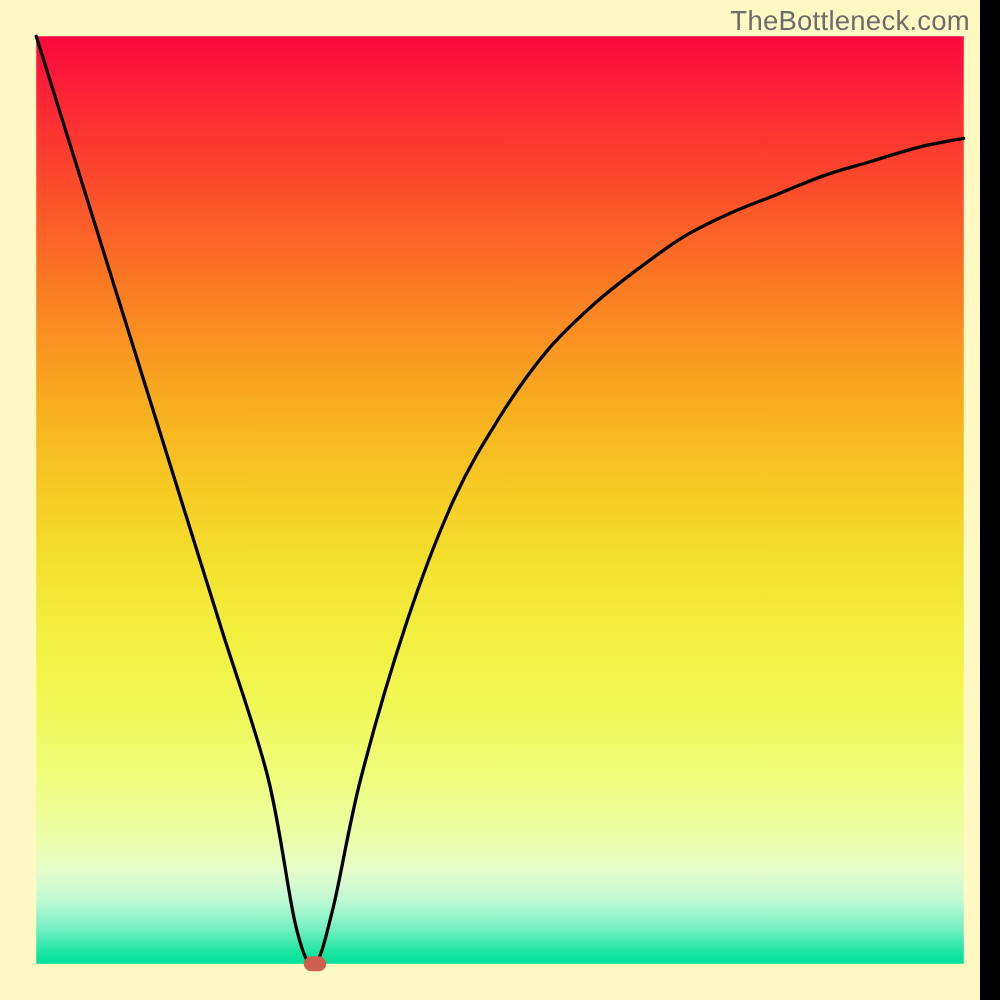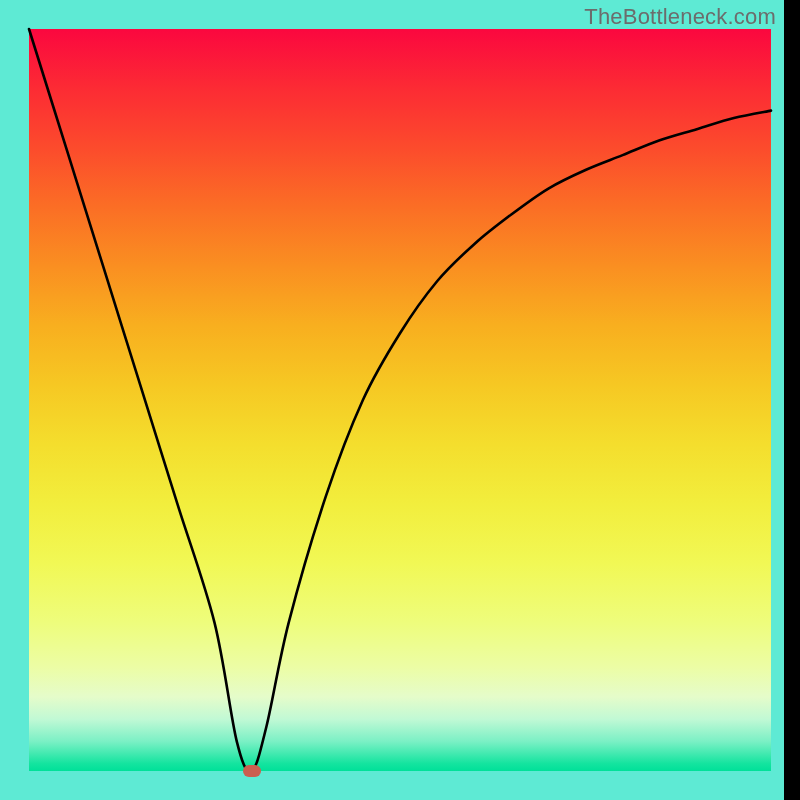--- a/index.html
+++ b/index.html
@@ -10,21 +10,21 @@
     background: #000;
     overflow: hidden;
     font-family: Arial, Helvetica, sans-serif;
   }
   .frame {
     position: absolute;
     left: 0;
     top: 0;
     width: 784px;
     height: 800px;
-    background: #5eead4;
+    background: #fef9c3;
   }
   .plot-area {
     position: absolute;
     left: 29px;
     top: 29px;
     width: 742px;
     height: 742px;
     background: linear-gradient(to bottom,
       #fb073f 0%,
       #fc2b34 8%,

